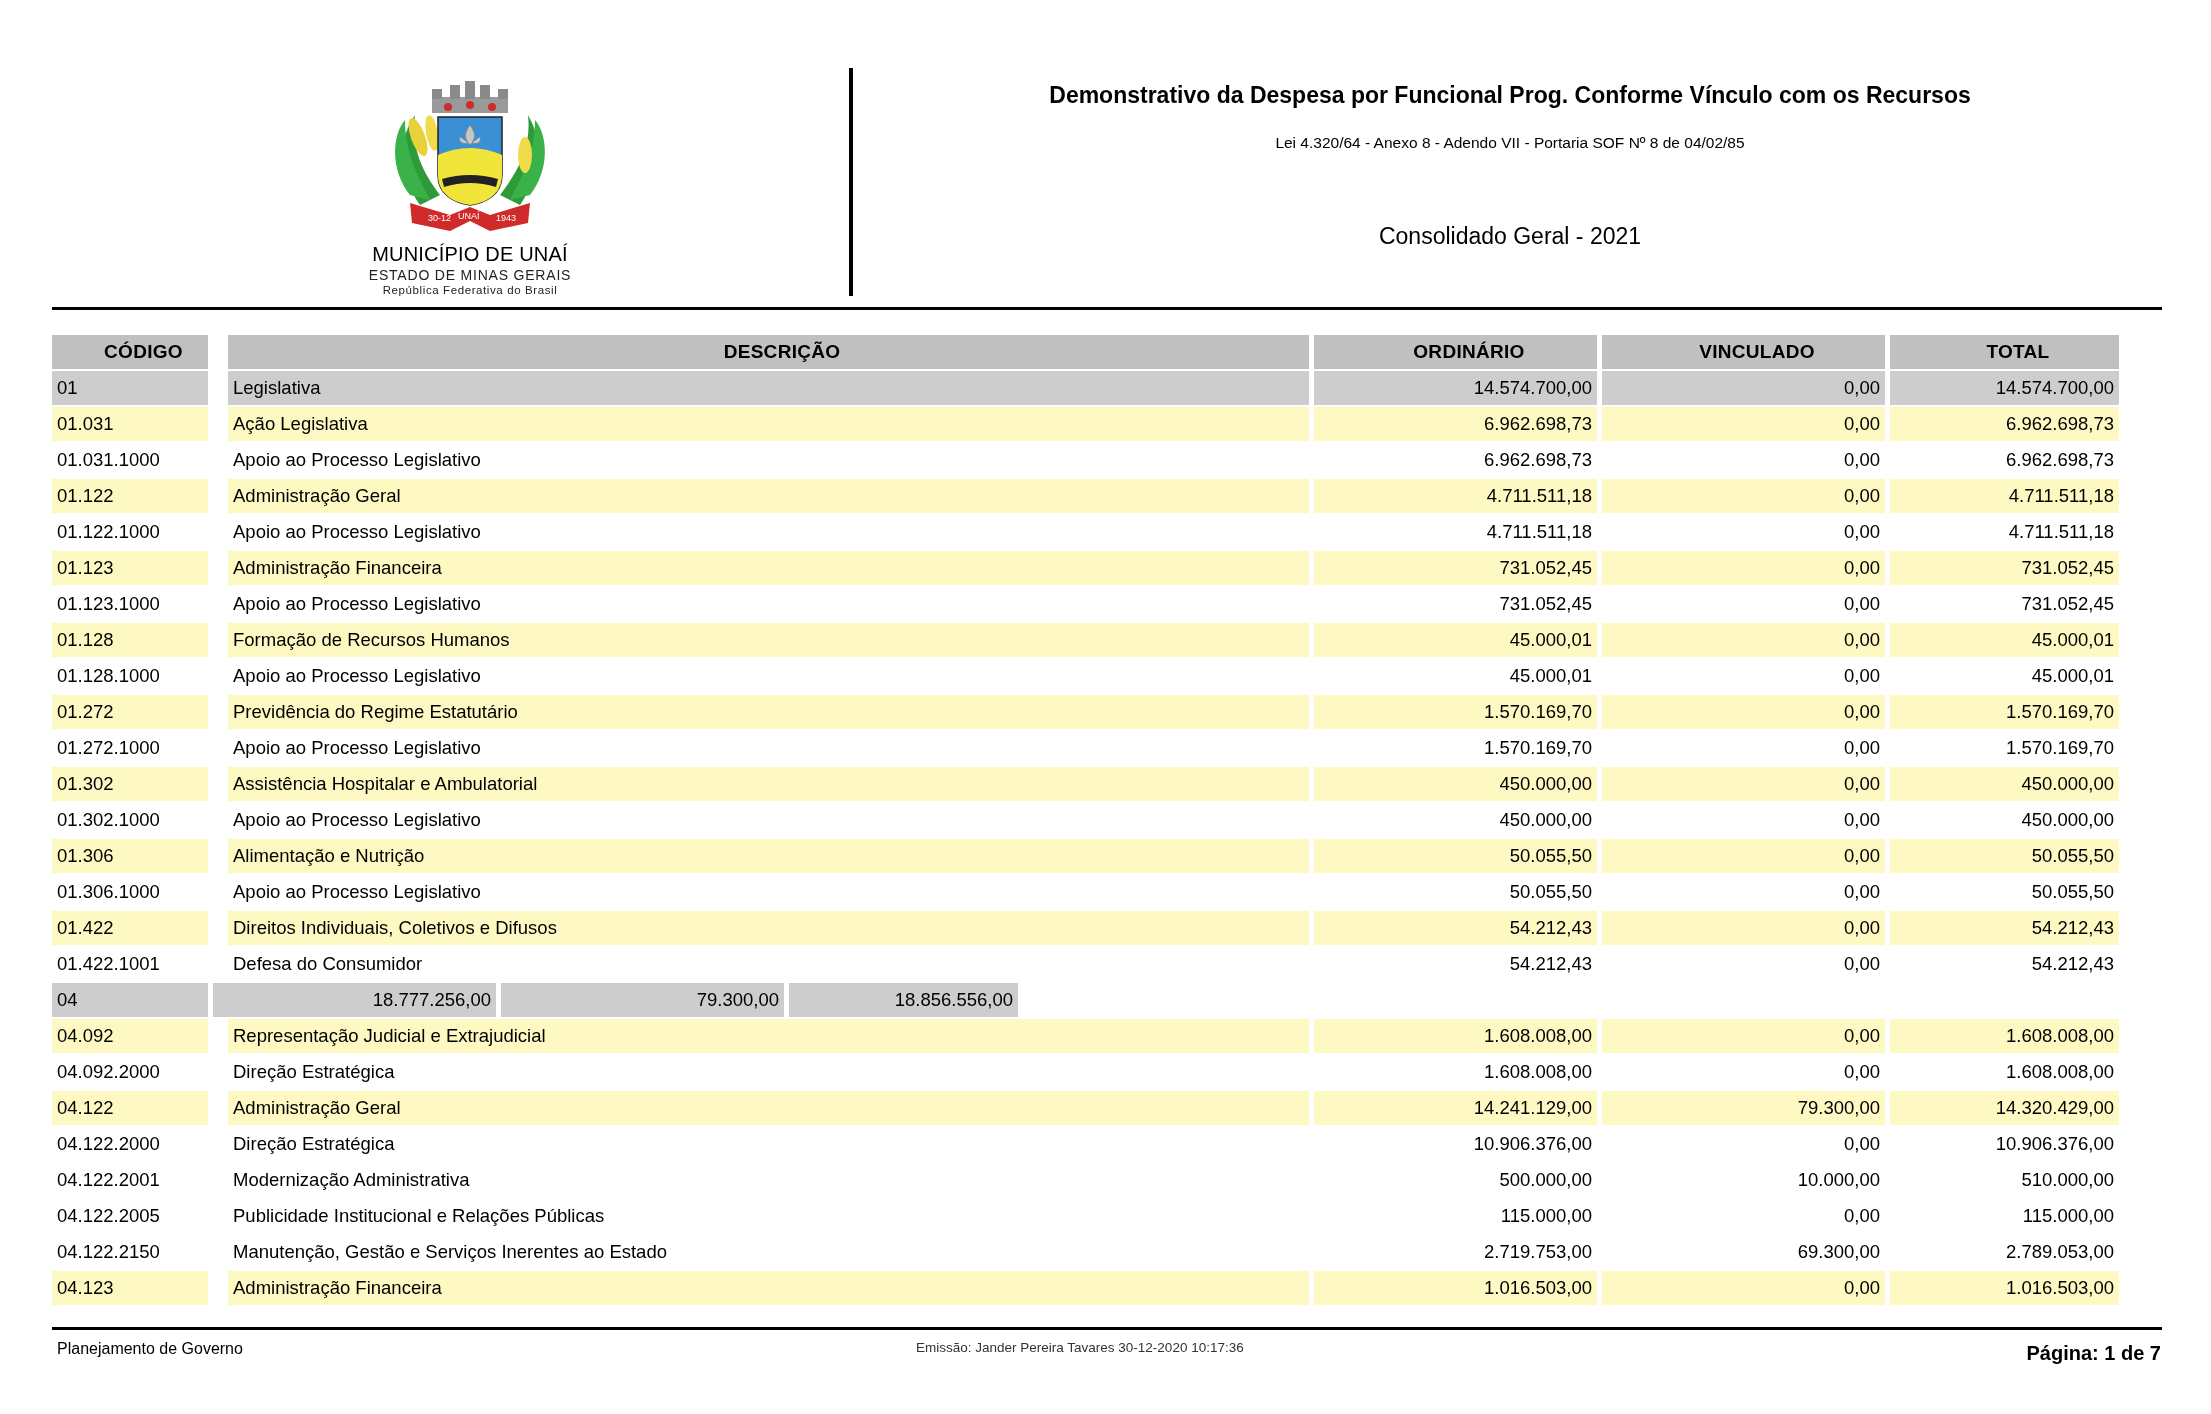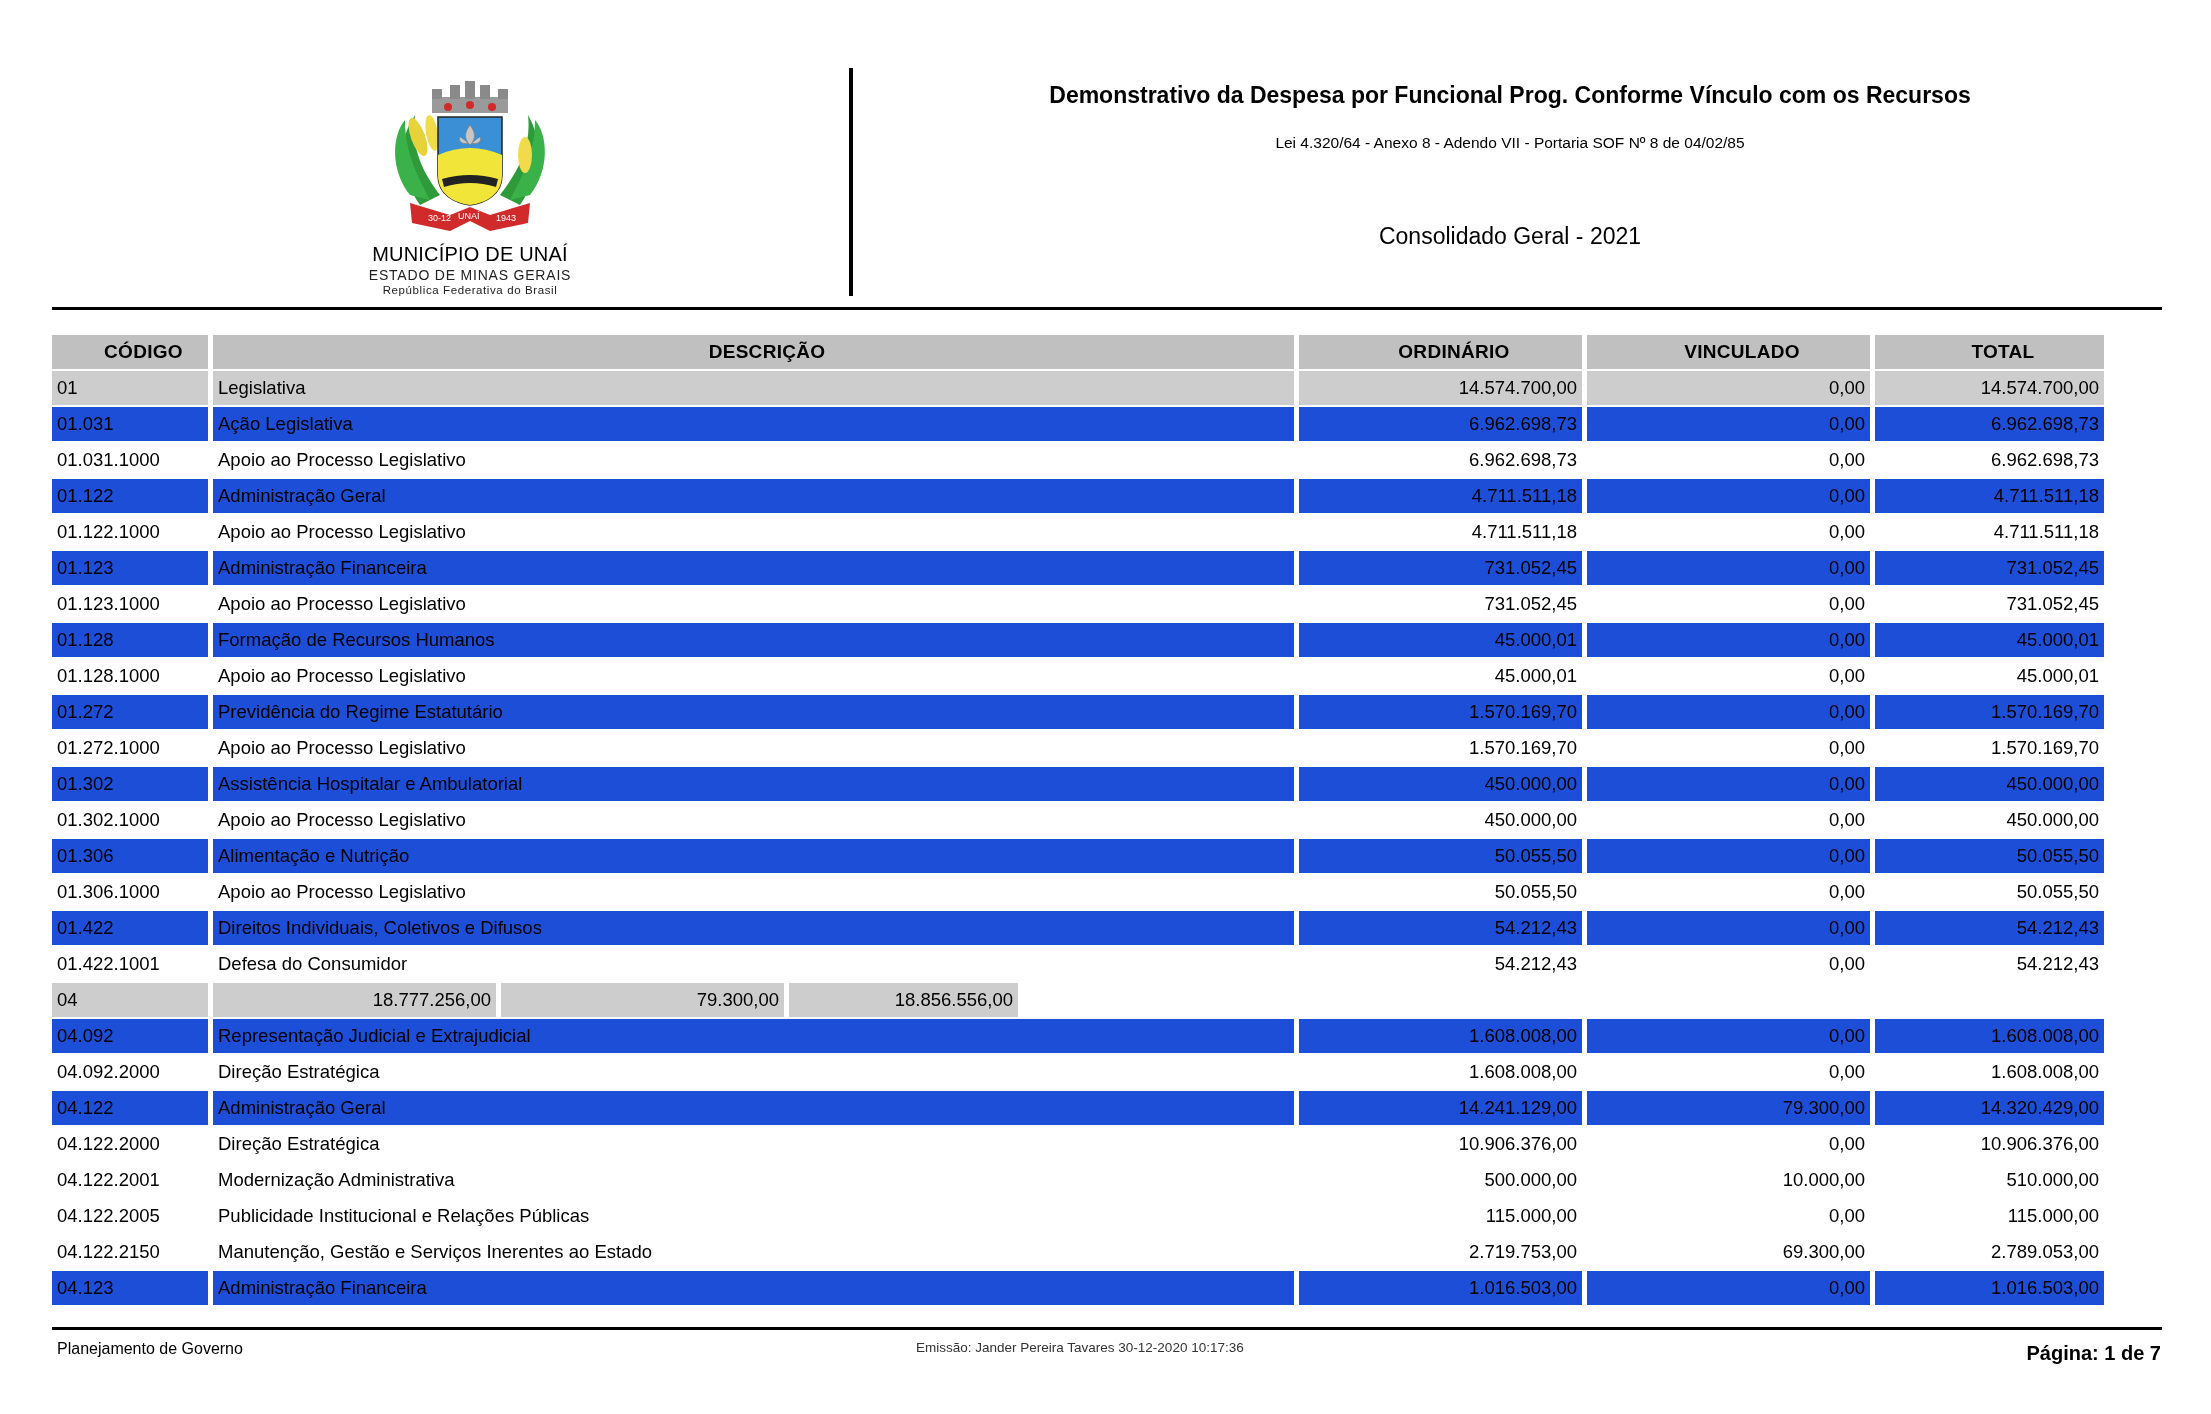--- a/index.html
+++ b/index.html
@@ -21,29 +21,29 @@
               font-size: 15.5px; }
   .scope { position: absolute; left: 860px; width: 1300px; top: 223px; text-align: center;
            font-size: 23px; }
 
   .table { position: absolute; left: 52px; top: 335px; width: 2110px; }
   .trow { display: flex; height: 36px; }
   .cell { box-sizing: border-box; height: 100%; display: flex; align-items: center;
           font-size: 18.5px; padding: 0 5px; white-space: nowrap; overflow: hidden;
           border-bottom: 2px solid #fff; }
   .c-code { width: 156px; margin-right: 5px; }
-  .c-desc { width: 1081px; margin-right: 5px; }
+  .c-desc { width: 1081px; margin-right: 5px; margin-left: 15px; }
   .c-ord  { width: 283px; margin-right: 5px; justify-content: flex-end; }
   .c-vin  { width: 283px; margin-right: 5px; justify-content: flex-end; }
   .c-tot  { width: 229px; justify-content: flex-end; }
 
   .thead .cell { background: #c0c0c0; font-weight: bold; justify-content: center;
                  font-size: 19px; letter-spacing: 0.3px; padding-left: 32px; }
   .trow.lvl0 .cell { background: #cdcdcd; }
-  .trow.lvl1 .cell { background: #1d4ed8; }
+  .trow.lvl1 .cell { background: #fef9c3; }
   .trow.lvl2 .cell { background: #ffffff; }
 
   .hsep-foot { position: absolute; left: 52px; top: 1327px; width: 2110px; height: 3px; background: #000; }
   .foot-left { position: absolute; left: 57px; top: 1340px; font-size: 16px; }
   .foot-mid  { position: absolute; left: 916px; top: 1340px; font-size: 13.5px; color: #333; }
   .foot-right{ position: absolute; right: 50px; top: 1342px; font-size: 20px; font-weight: bold; }
 </style>
 </head>
 <body>
 

